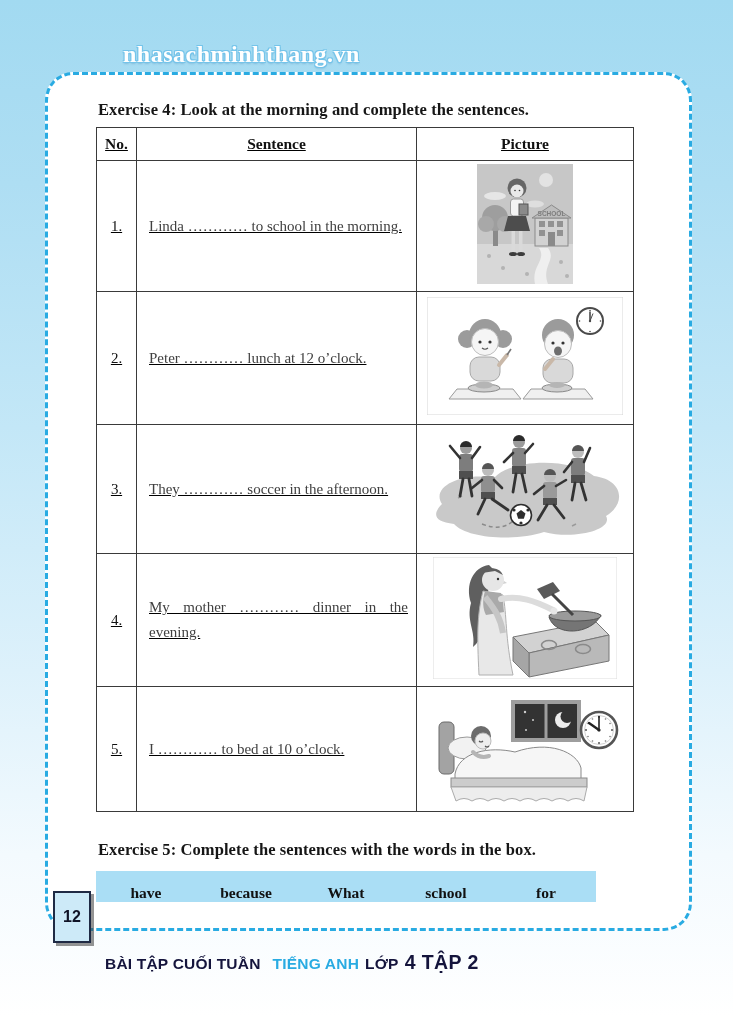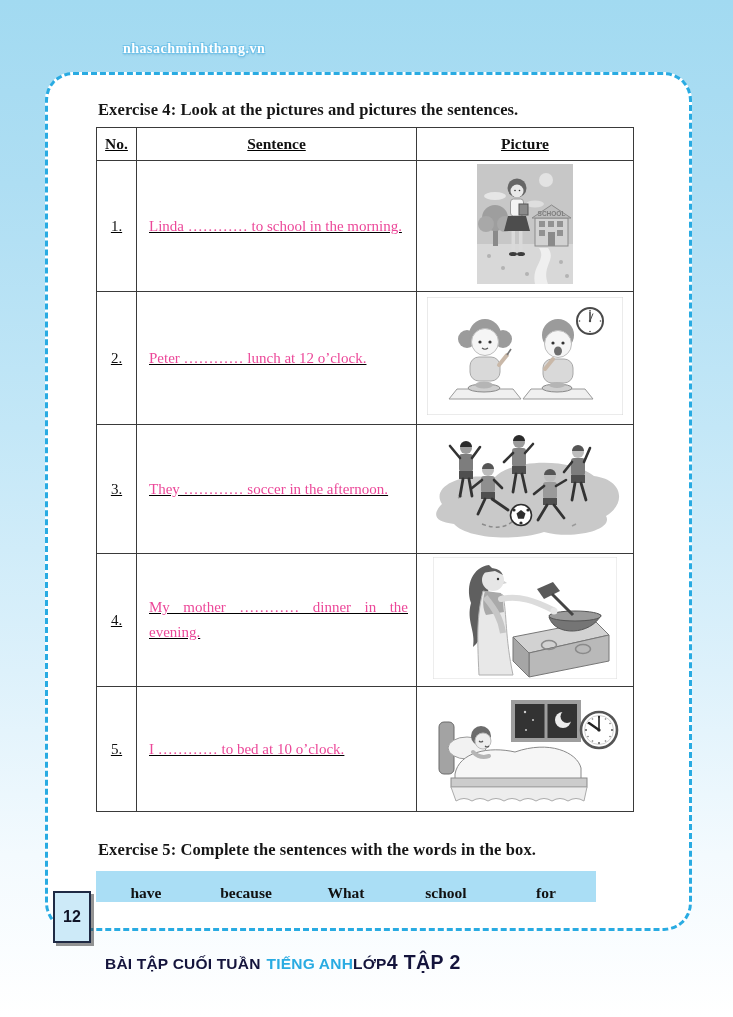--- a/index.html
+++ b/index.html
@@ -2,68 +2,68 @@
 <html><head>
 <meta charset="utf-8">
 <style>
   * { margin:0; padding:0; box-sizing:border-box; }
   body { background:#e8e8e8; font-family:"Liberation Serif", serif; }
   .page{
     position:relative; width:733px; height:1017px; margin:0 auto; overflow:hidden;
     background:linear-gradient(180deg,#a2daf1 0%,#aedef3 18%,#c3e7f7 42%,#ddf1fb 66%,#f3fafe 84%,#ffffff 100%);
   }
   .watermark{
-    position:absolute; left:80px; top:41px; font-size:14px; font-weight:bold; color:#ffffff; letter-spacing:.5px;
+    position:absolute; left:80px; top:41px; font-size:24px; font-weight:bold; color:#ffffff; letter-spacing:.5px;
     text-shadow:-1px -1px 0 #74c4ea, 1px -1px 0 #74c4ea, -1px 1px 0 #74c4ea, 1px 1px 0 #74c4ea, 0 2px 2px rgba(30,100,150,.25);
     padding-left:43px;
   }
   .dashed-box{
     position:absolute; left:45px; top:72px; width:647px; height:859px;
     background:#ffffff; border:3px dashed #29abe2; border-radius:28px;
   }
   .ex-title{ position:absolute; font-size:16.5px; font-weight:bold; color:#161616; letter-spacing:.1px; }
   #ex4-title{ left:98px; top:100px; }
   #ex5-title{ left:98px; top:840px; }
   table.ex4{ position:absolute; left:96px; top:127px; width:537px; border-collapse:collapse; table-layout:fixed; background:#fff;text-decoration:underline; }
   table.ex4 th, table.ex4 td{ border:1.6px solid #3a3a3a; vertical-align:middle; }
   table.ex4 th{ font-size:15.5px; font-weight:bold; color:#111; height:33px; }
   .col-no{ width:40px; } .col-sentence{ width:280px; } .col-picture{ width:217px; }
   .no-cell{ text-align:center; font-size:15px; color:#111; }
-  .sentence-cell{ font-size:15px; color:#ec4899; padding:4px 8px 4px 12px; text-align:justify; line-height:1.65; }
+  .sentence-cell{ font-size:15px; color:#404040; padding:4px 8px 4px 12px; text-align:justify; line-height:1.65; }
   .picture-cell{ text-align:center; padding:3px 0; }
   .word-box{
     position:absolute; left:96px; top:871px; width:500px; height:31px;
     background:#aadef5; display:flex; align-items:flex-end;
   }
   .word-box .word{ flex:1; text-align:center; font-weight:bold; font-size:15.5px; color:#111; }
   .page-num-box{
     position:absolute; left:53px; top:891px; width:38px; height:52px;
     background:#cdeaf8; border:2px solid #1f2a44; box-shadow:3px 3px 0 rgba(60,60,60,.55);
     display:flex; align-items:center; justify-content:center;
     font-family:"Liberation Sans", sans-serif; font-weight:bold; font-size:16px; color:#101326;text-align:center;
   }
   .footer-title{
     position:absolute; left:105px; top:951px; height:30px;
-    display:flex; align-items:baseline; 
+    display:flex; align-items:baseline; gap:6px;
     font-family:"Liberation Sans", sans-serif; font-weight:bold; font-size:15.5px; color:#14143c; letter-spacing:.2px;
   }
   .footer-title .hl{ color:#29abe2;margin-left:6px; }
   .footer-title .big{ font-size:19.5px; letter-spacing:.4px; }
   svg text{ font-family:"Liberation Sans", sans-serif; }
 </style>
 </head>
 <body>
 
 <div class="page">
 
   <div class="watermark">nhasachminhthang.vn</div>
 
   <div class="dashed-box"></div>
 
-  <div class="ex-title" id="ex4-title">Exercise 4: Look at the pictures and pictures the sentences.</div>
+  <div class="ex-title" id="ex4-title">Exercise 4: Look at the morning and complete the sentences.</div>
 
   <table class="ex4">
     <colgroup>
         <col class="col-no">
         <col class="col-sentence">
         <col class="col-picture">
       </colgroup>
     <tbody>
         <tr>
       <th>No.</th>

